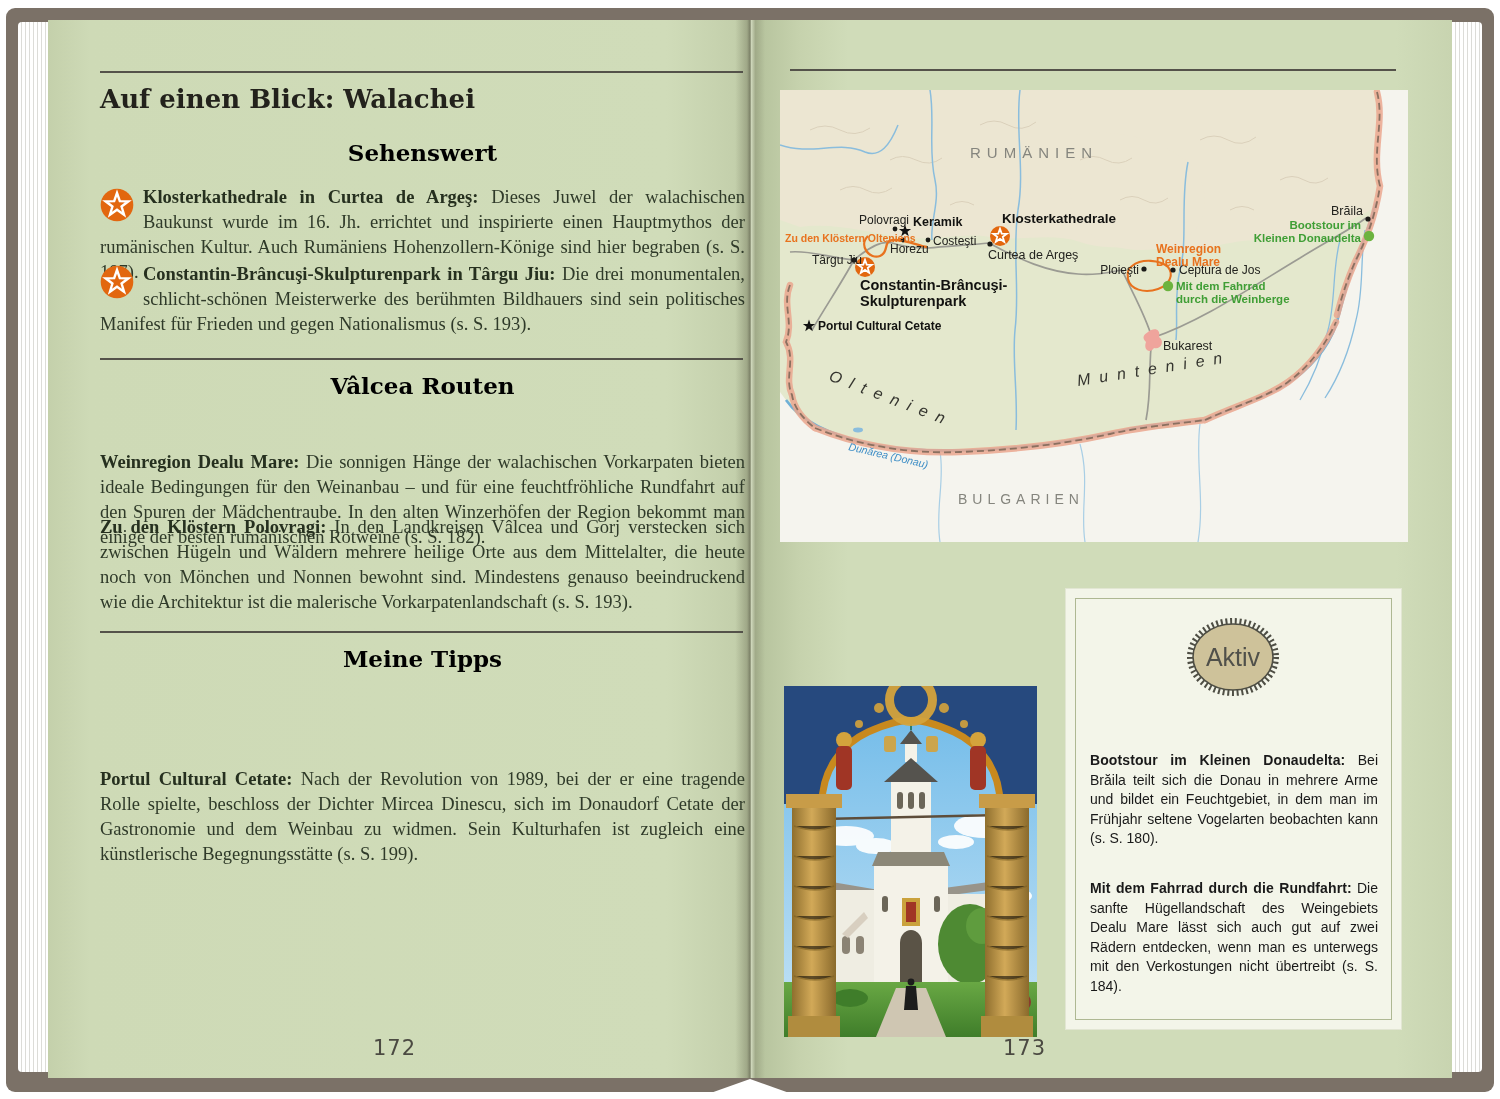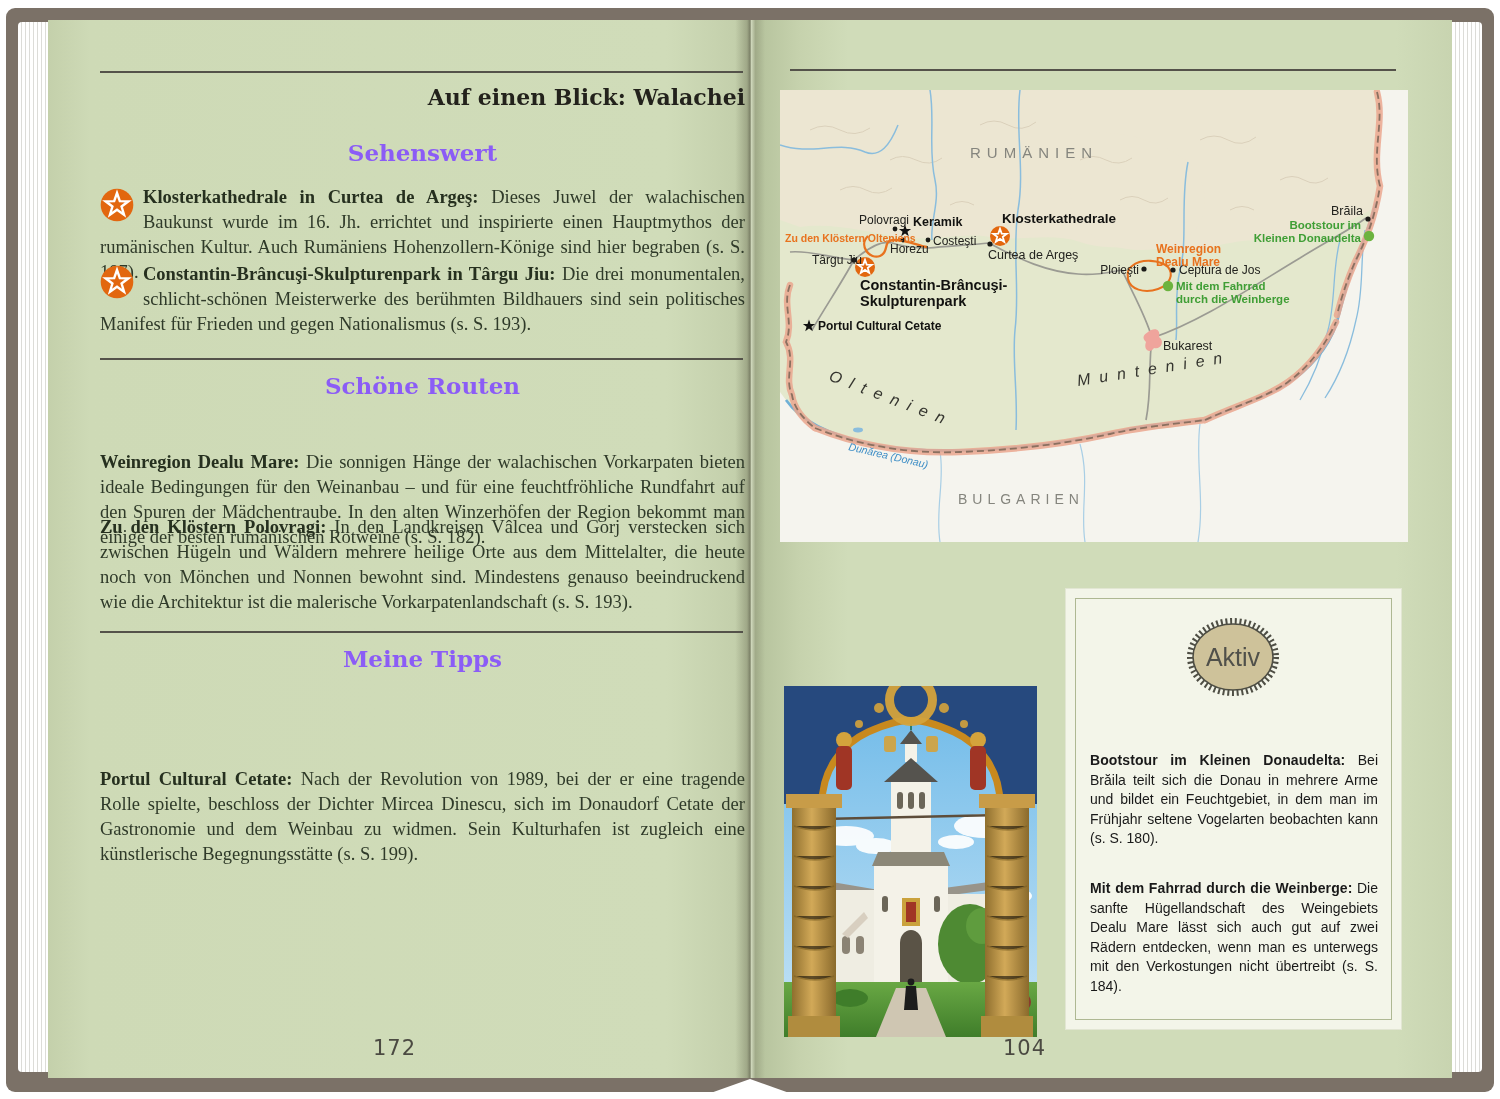--- a/index.html
+++ b/index.html
@@ -11,24 +11,24 @@
   .stack.left{left:18px;border-radius:4px 0 0 4px;}
   .stack.right{left:1452px;border-radius:0 4px 4px 0;}
   .page{position:absolute;top:20px;width:702px;height:1058px;}
   .page.left{left:48px;background:linear-gradient(to right,#c4d0ab,#cedab6 6%,#d0dcb9 88%,#c3cfab 98%,#b5c29c);}
   .page.right{left:750px;background:linear-gradient(to right,#b5c29c 1%,#c6d2ad 7%,#d0dcb9 14%,#d0dcb9 92%,#c8d4b0);}
   .gutter{position:absolute;left:735px;top:20px;width:30px;height:1058px;pointer-events:none;
           background:linear-gradient(to right,rgba(70,65,50,0) 0%,rgba(70,65,50,.22) 40%,rgba(55,50,40,.45) 50%,rgba(250,250,240,.35) 55%,rgba(70,65,50,.18) 68%,rgba(70,65,50,0) 100%);}
   .notch{position:absolute;left:705px;top:1079px;width:90px;height:16px;background:#fff;
          clip-path:polygon(50% 0,100% 100%,0 100%);}
   .rule{position:absolute;height:2px;background:#54524a;}
-  .title{position:absolute;left:100px;width:645px;text-align:right;
-         font-family:"DejaVu Serif",serif;font-weight:bold;color:#23221c;font-size:22px;}
+  .title{position:absolute;left:100px;width:645px;text-align:left;
+         font-family:"DejaVu Serif",serif;font-weight:bold;color:#23221c;font-size:26px;}
   .h2{position:absolute;left:100px;width:645px;text-align:center;
-      font-family:"DejaVu Serif",serif;font-weight:bold;color:#8b5cf6;font-size:23px;}
+      font-family:"DejaVu Serif",serif;font-weight:bold;color:#000000;font-size:23px;}
   .item{position:absolute;left:100px;width:645px;font-size:18.5px;line-height:25px;
         color:#2f3a29;text-align:justify;margin:0;}
   .item b{color:#26301f;}
   .badge34{float:left;width:34px;height:34px;margin:3px 9px 0 0;}
   .pagenum{position:absolute;width:120px;text-align:left;font-family:"DejaVu Sans",sans-serif;
            font-size:21px;color:#4b4a42;letter-spacing:1px;}
   .mapbox{position:absolute;left:780px;top:90px;width:592px;height:452px;}
   .photobox{position:absolute;left:784px;top:686px;width:253px;height:351px;}
   .aktiv{position:absolute;left:1065px;top:588px;width:335px;height:440px;background:#f3f5e9;
          border:1px solid #e2e6d3;box-shadow:inset 0 0 0 9px #f3f5e9, inset 0 0 0 10px #aeb893;}
@@ -70,21 +70,21 @@
       <svg viewBox="0 0 34 34" width="34" height="34">
         <circle cx="17" cy="17" r="16.3" fill="#e2670f"></circle>
         <path d="M17,5 L19.82,13.12 L28.41,13.29 L21.57,18.48 L24.05,26.71 L17,21.8 L9.95,26.71 L12.43,18.48 L5.59,13.29 L14.18,13.12 Z" fill="none" stroke="#fff" stroke-width="2.4" stroke-linejoin="miter"></path>
       </svg>
     </span>
     <b>Constantin-Brâncuşi-Skulpturenpark in Târgu Jiu:</b>
     <span>Die drei monumentalen, schlicht-schönen Meisterwerke des berühmten Bildhauers sind sein politisches Manifest für Frieden und gegen Nationalismus (s. S. 193).</span>
   </p>
 
   <div class="rule" style="left:100px;top:358px;width:643px;"></div>
-  <div class="h2" style="top:372px;">Schöne Routen</div>
+  <div class="h2" style="top:372px;">Vâlcea Routen</div>
 
   <p class="item" style="top:406px;margin-top:44px;">
     <b>Weinregion Dealu Mare:</b>
     <span>Die sonnigen Hänge der walachischen Vorkarpaten bieten ideale Bedingungen für den Weinanbau – und für eine feuchtfröhliche Rundfahrt auf den Spuren der Mädchentraube. In den alten Winzerhöfen der Region bekommt man einige der besten rumänischen Rotweine (s. S. 182).</span>
   </p>
   <p class="item" style="top:515px;">
     <b>Zu den Klöstern Polovragi:</b>
     <span>In den Landkreisen Vâlcea und Gorj verstecken sich zwischen Hügeln und Wäldern mehrere heilige Orte aus dem Mittelalter, die heute noch von Mönchen und Nonnen bewohnt sind. Mindestens genauso beeindruckend wie die Architektur ist die malerische Vorkarpatenlandschaft (s. S. 193).</span>
   </p>
 
@@ -387,19 +387,19 @@
         <ellipse cx="48" cy="44" rx="43" ry="36" fill="none" stroke="#4e4e44" stroke-width="6" stroke-dasharray="2 2.7"></ellipse>
         <ellipse cx="48" cy="44" rx="40" ry="33" fill="#cec29a" stroke="#4e4e44" stroke-width="1.6"></ellipse>
         <text x="48" y="53" text-anchor="middle" font-family="DejaVu Serif, serif" font-size="25" fill="#50504a">Aktiv</text>
       </svg>
     </div>
     <p style="top:162px;">
       <b>Bootstour im Kleinen Donaudelta:</b>
       <span>Bei Brăila teilt sich die Donau in mehrere Arme und bildet ein Feuchtgebiet, in dem man im Frühjahr seltene Vogelarten beobachten kann (s. S. 180).</span>
     </p>
     <p style="top:290px;">
-      <b>Mit dem Fahrrad durch die Weinberge:</b>
+      <b>Mit dem Fahrrad durch die Rundfahrt:</b>
       <span>Die sanfte Hügellandschaft des Weingebiets Dealu Mare lässt sich auch gut auf zwei Rädern entdecken, wenn man es unterwegs mit den Verkostungen nicht übertreibt (s. S. 184).</span>
     </p>
   </div>
 
-  <div class="pagenum" style="left:1003px;top:1036px;">104</div>
+  <div class="pagenum" style="left:1003px;top:1036px;">173</div>
 </div>
 
 </body></html>

